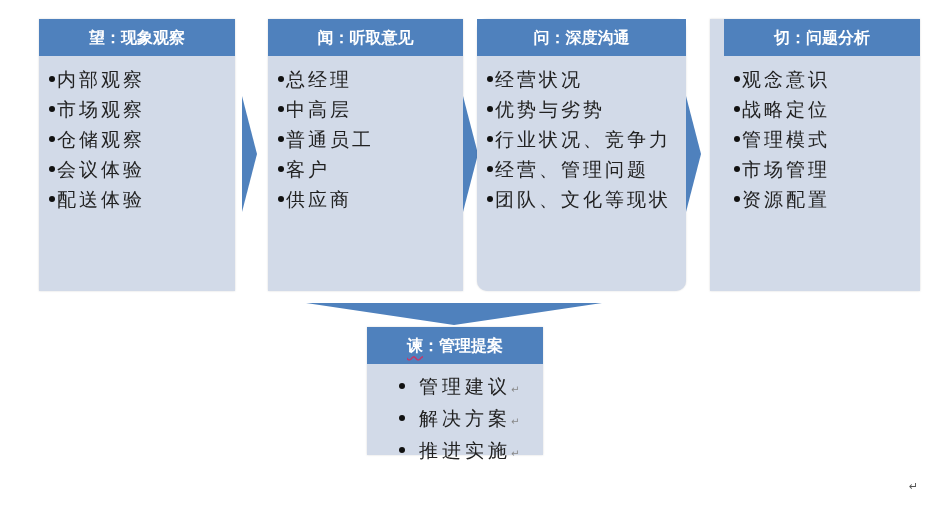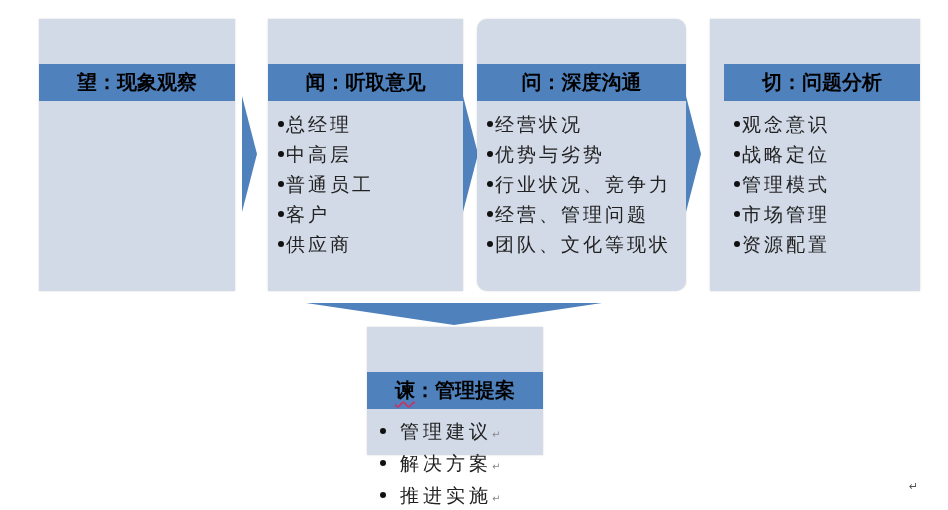--- a/index.html
+++ b/index.html
@@ -1,41 +1,48 @@
 <!DOCTYPE html>
 <html><head>
 <meta charset="utf-8">
 <style>
   html, body { margin:0; padding:0; background:#ffffff; }
   body { width:948px; height:510px; position:relative; overflow:hidden;
          font-family:"DejaVu Sans", sans-serif; }
   .box { position:absolute; background:#d2dae8; box-shadow:0 0 2px rgba(0,0,0,0.15); }
-  .box .hdr { background:#4f81bd; color:#000000; font-family:"DejaVu Serif", serif;
-              font-weight:bold; font-size:20px; height:37px; line-height:37px; text-align:center;margin-top:45px; }
+  .box .hdr { background:#4f81bd; color:#ffffff; font-family:"DejaVu Serif", serif;
+              font-weight:bold; font-size:16px; height:37px; line-height:37px; text-align:center; }
   .box ul { list-style:none; margin:0; padding:8px 0 0 10px; }
   .box li { font-size:19px; color:#222; height:30px; line-height:30px; letter-spacing:3px; white-space:nowrap; }
   .box li .dot { display:inline-block; width:6px; height:6px; border-radius:50%; background:#111;
                  vertical-align:middle; margin-right:2px; position:relative; top:-2px; }
   .arrow { position:absolute; width:0; height:0; border-top:58px solid transparent;
            border-bottom:58px solid transparent; border-left:15px solid #4f81bd; }
   .down { position:absolute; left:306px; top:303px; width:0; height:0;
           border-left:148px solid transparent; border-right:148px solid transparent;
           border-top:22px solid #4f81bd; }
-  .bottom ul { padding:6px 0 0 13px; }
+  .bottom ul { padding:6px 0 0 32px; }
   .bottom li { height:32px; line-height:32px; letter-spacing:4px; }
   .bottom li .dot { margin-right:14px; }
   .pm { font-size:10px; color:#888; letter-spacing:0; }
   .squig { text-decoration: underline wavy #c0396b; text-underline-offset:4px; }
   .para-mark { position:absolute; left:909px; top:480px; font-size:11px; color:#555; }
 </style>
 </head>
 <body>
 
 <div class="box" style="left:39px;top:19px;width:196px;height:272px;">
   <div class="hdr">望：现象观察</div>
+  <ul>
+    <li><span class="dot"></span><span>内部观察</span></li>
+    <li><span class="dot"></span><span>市场观察</span></li>
+    <li><span class="dot"></span><span>仓储观察</span></li>
+    <li><span class="dot"></span><span>会议体验</span></li>
+    <li><span class="dot"></span><span>配送体验</span></li>
+  </ul>
 </div>
 <div class="arrow" style="left:242px;top:96px;"></div>
 
 <div class="box" style="left:268px;top:19px;width:195px;height:272px;">
   <div class="hdr">闻：听取意见</div>
   <ul>
     <li><span class="dot"></span><span>总经理</span></li>
     <li><span class="dot"></span><span>中高层</span></li>
     <li><span class="dot"></span><span>普通员工</span></li>
     <li><span class="dot"></span><span>客户</span></li>

